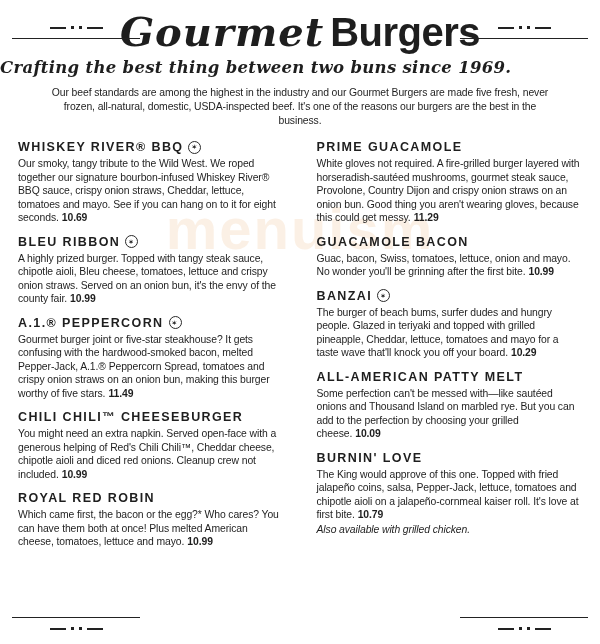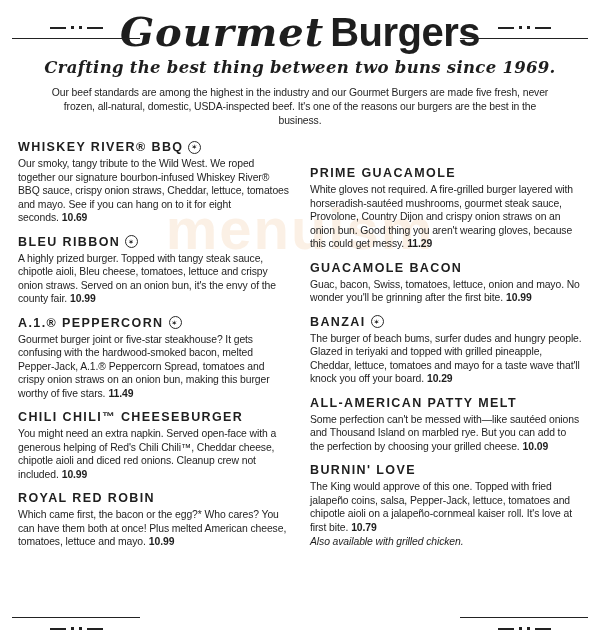--- a/index.html
+++ b/index.html
@@ -21,30 +21,30 @@
   .orn-br{bottom:14px;right:12px;}
 
   
   .title{text-align:center;margin-top:4px;line-height:1;white-space:nowrap;}
   .title .script{
     font-family:"DejaVu Serif", serif;font-style:italic;font-weight:bold;
     font-size:40px;letter-spacing:1px;margin-right:6px;
   }
   .title .bold{font-weight:800;font-size:40px;letter-spacing:-0.5px;}
   .tagline{
-    text-align:center;font-family:"DejaVu Serif", serif;font-style:italic;font-weight:bold;
+    font-family:"DejaVu Serif", serif;font-style:italic;font-weight:bold;
     font-size:16.5px;margin-top:6px;letter-spacing:0.3px;
   }
   .intro{
     width:500px;margin:9px auto 8px;text-align:center;
     font-size:10.4px;line-height:1.35;letter-spacing:-0.1px;
   }
 
   
-  .menu{display:flex;gap:20px;padding:4px 18px 0;position:relative;z-index:2;align-items:flex-end;}
+  .menu{display:flex;gap:33px;padding:4px 18px 0;position:relative;z-index:2;}
   .col{flex:1;min-width:0;}
   .item{margin-bottom:10px;}
   .item-name{
     margin:0 0 3px;font-size:12.5px;font-weight:bold;letter-spacing:1.4px;
     display:flex;align-items:center;gap:5px;
   }
   .badge{
     width:11px;height:11px;border:1px solid #2a2a2a;border-radius:50%;
     display:inline-flex;align-items:center;justify-content:center;flex:0 0 auto;
     font-size:6px;line-height:1;font-weight:bold;

